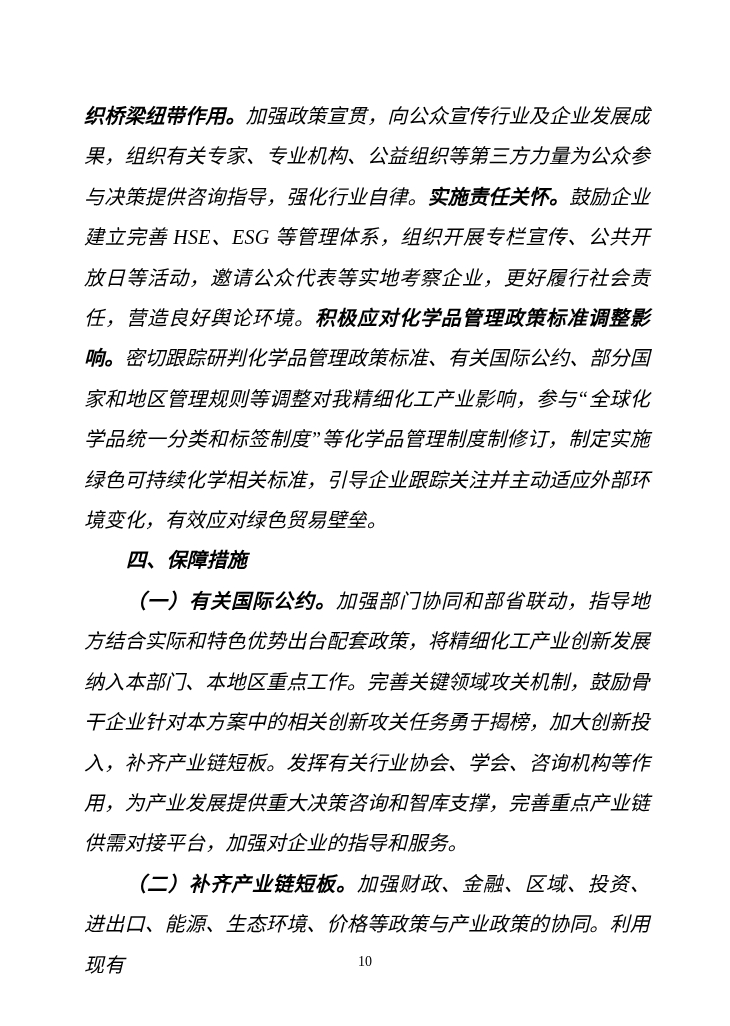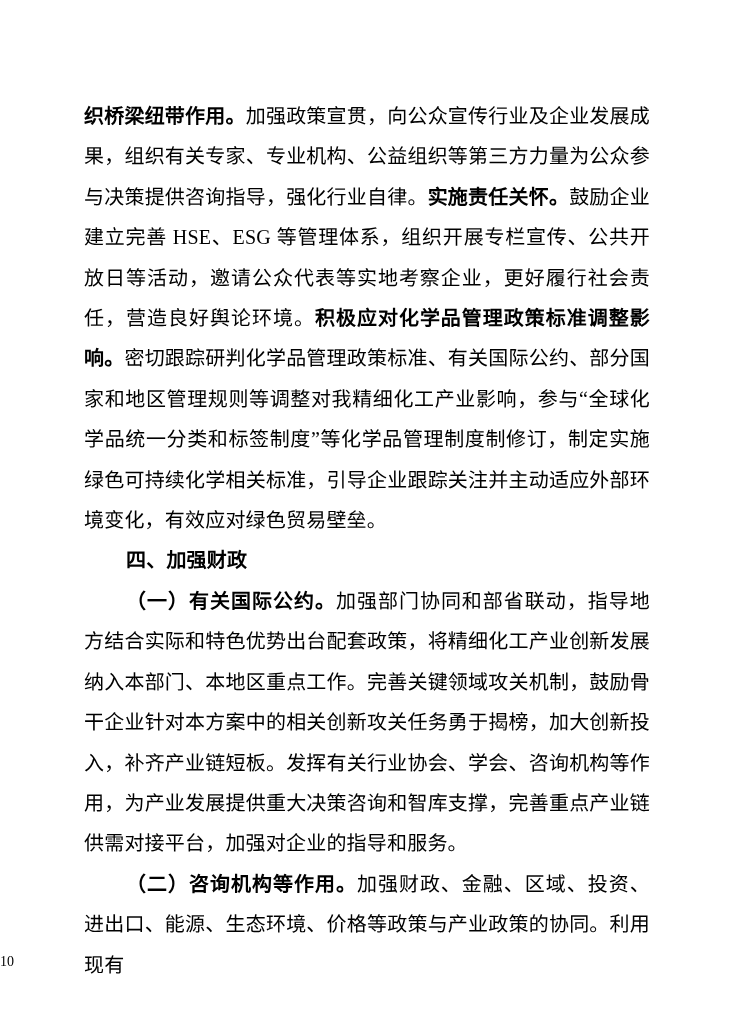--- a/index.html
+++ b/index.html
@@ -14,20 +14,21 @@
     background: #ffffff;
     overflow: hidden;
     font-family: "Liberation Serif", "DejaVu Serif", serif;
     color: #000000;
   }
   .content {
     position: absolute;
     left: 84px;
     top: 96px;
     width: 566px;
+    font-style: italic;
   }
   .para {
     margin: 0;
     font-size: 20px;
     line-height: 40.4px;
     letter-spacing: 0.2px;
     text-align: justify;
     text-justify: inter-character;
     word-break: break-all;
   }
@@ -35,30 +36,31 @@
     text-indent: 42px;
   }
   .run.bold {
     font-weight: 700;
   }
   .footer {
     position: absolute;
     left: 0;
     right: 0;
     top: 952px;
+    text-align: center;
     font-size: 14px;
     line-height: 20px;
   }
 </style>
 </head>
 <body>
 
 <div class="page">
   <div class="content">
       <p class="para"><span class="run bold">织桥梁纽带作用。</span><span class="run">加强政策宣贯，向公众宣传行业及企业发展成果，组织有关专家、专业机构、公益组织等第三方力量为公众参与决策提供咨询指导，强化行业自律。</span><span class="run bold">实施责任关怀。</span><span class="run">鼓励企业建立完善 HSE、ESG 等管理体系，组织开展专栏宣传、公共开放日等活动，邀请公众代表等实地考察企业，更好履行社会责任，营造良好舆论环境。</span><span class="run bold">积极应对化学品管理政策标准调整影响。</span><span class="run">密切跟踪研判化学品管理政策标准、有关国际公约、部分国家和地区管理规则等调整对我精细化工产业影响，参与“全球化学品统一分类和标签制度”等化学品管理制度制修订，制定实施绿色可持续化学相关标准，引导企业跟踪关注并主动适应外部环境变化，有效应对绿色贸易壁垒。</span></p>
-      <p class="para indent"><span class="run bold">四、加强财政</span></p>
+      <p class="para indent"><span class="run bold">四、保障措施</span></p>
       <p class="para indent"><span class="run bold">（一）有关国际公约。</span><span class="run">加强部门协同和部省联动，指导地方结合实际和特色优势出台配套政策，将精细化工产业创新发展纳入本部门、本地区重点工作。完善关键领域攻关机制，鼓励骨干企业针对本方案中的相关创新攻关任务勇于揭榜，加大创新投入，补齐产业链短板。发挥有关行业协会、学会、咨询机构等作用，为产业发展提供重大决策咨询和智库支撑，完善重点产业链供需对接平台，加强对企业的指导和服务。</span></p>
-      <p class="para indent"><span class="run bold">（二）咨询机构等作用。</span><span class="run">加强财政、金融、区域、投资、进出口、能源、生态环境、价格等政策与产业政策的协同。利用现有</span></p>
+      <p class="para indent"><span class="run bold">（二）补齐产业链短板。</span><span class="run">加强财政、金融、区域、投资、进出口、能源、生态环境、价格等政策与产业政策的协同。利用现有</span></p>
     </div>
   <div class="footer">
     <span>10</span>
   </div>
 </div>
 
 </body></html>

